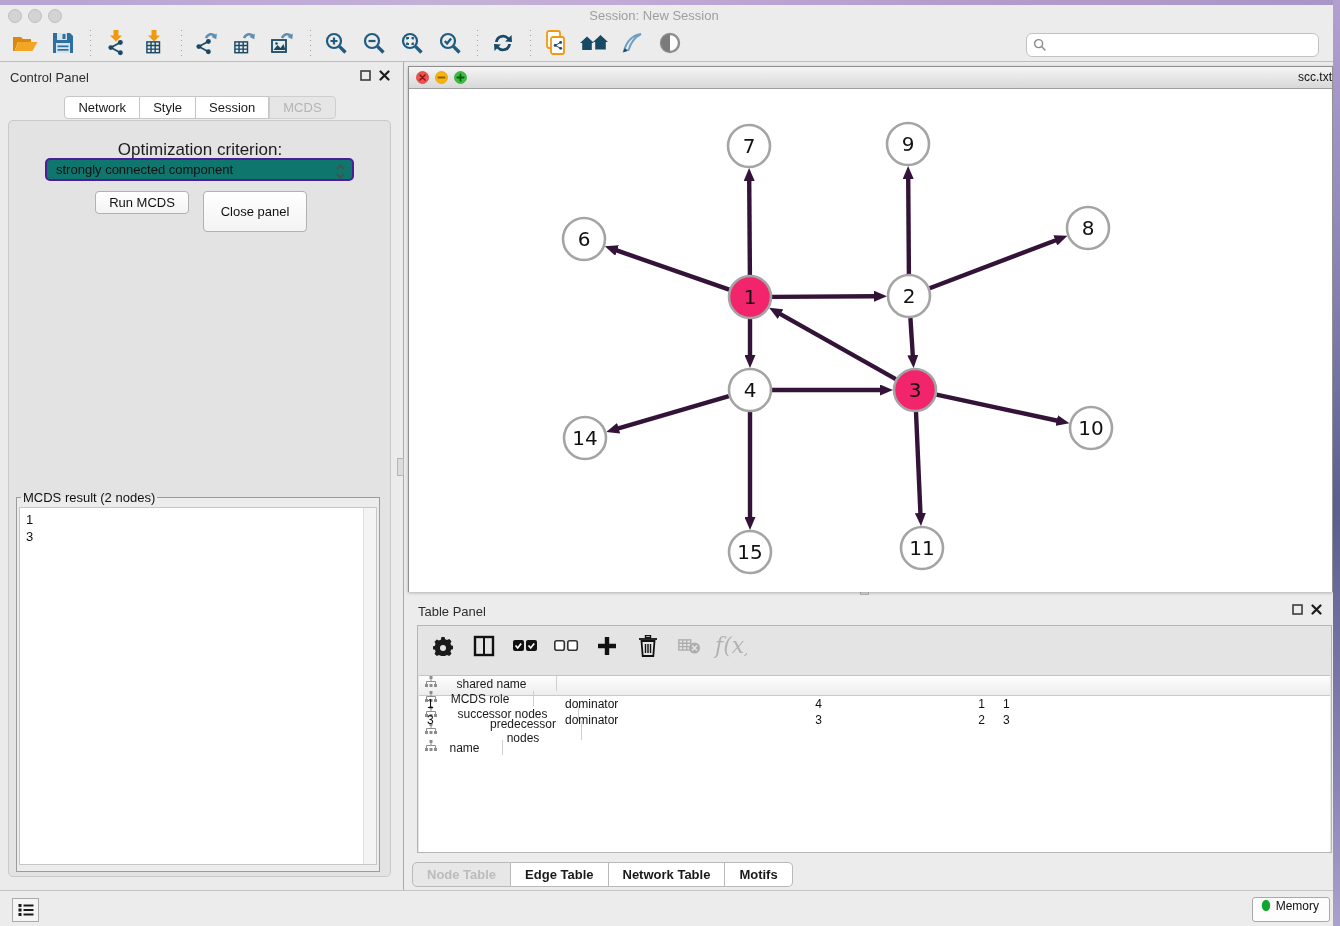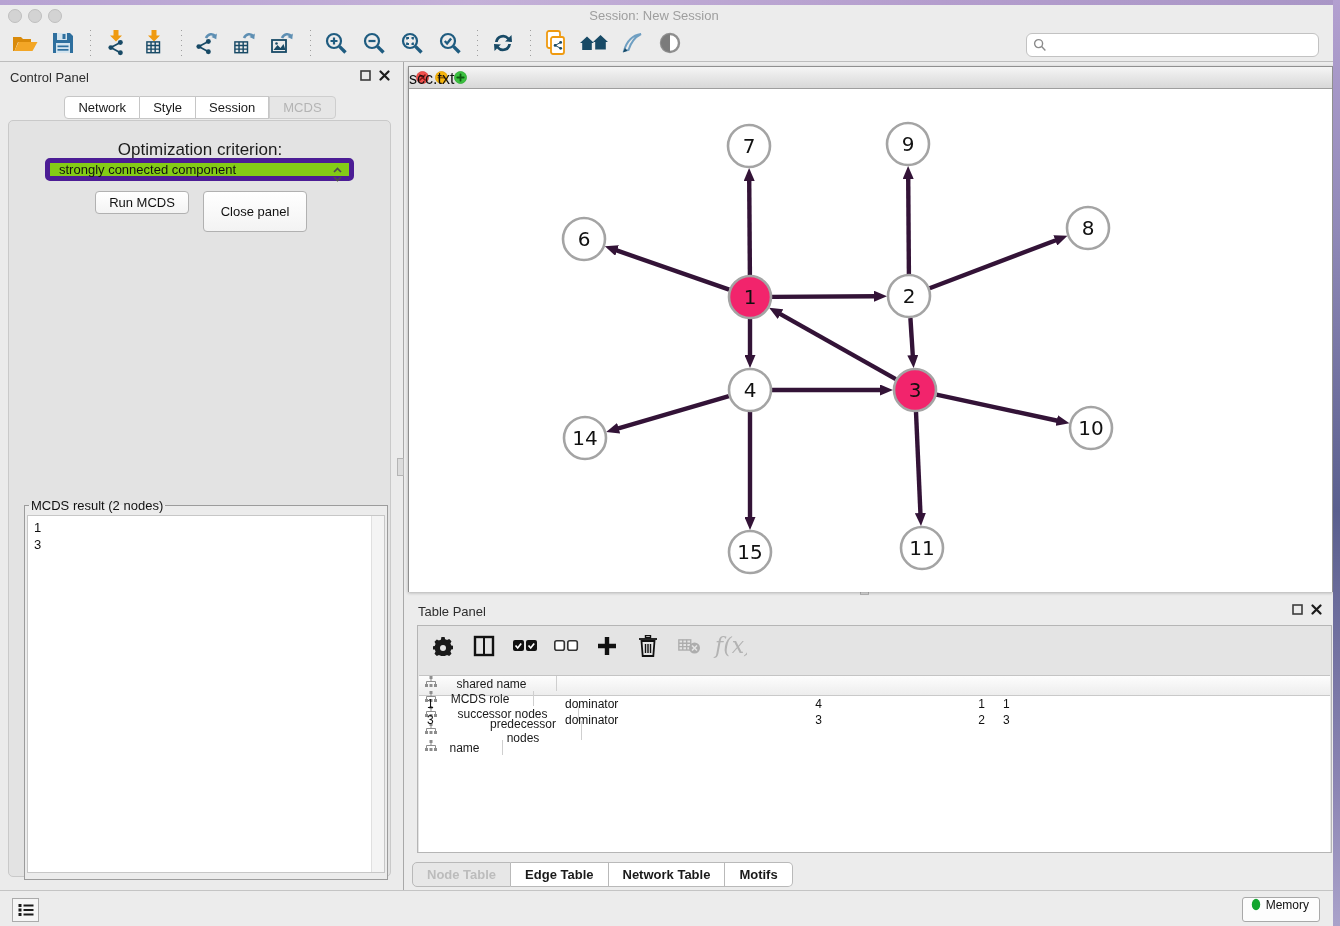--- a/index.html
+++ b/index.html
@@ -34,47 +34,47 @@
   .panel-title{position:absolute;left:10px;top:8px;font-size:13px;color:#2e2e2e;}
   .panel-icons{position:absolute;right:10px;top:8px;display:flex;gap:8px;align-items:center;}
   .ctab-row{position:absolute;left:0;top:34px;width:100%;display:flex;justify-content:center;}
   .ctab{font-size:13px;color:#1a1a1a;background:#fff;border:1px solid #c6c6c6;border-left:none;
     padding:3px 13px;line-height:15px;}
   .ctab:first-child{border-left:1px solid #c6c6c6;border-radius:4px 0 0 4px;}
   .ctab.selected{background:#e6e6e6;color:#b4b4b4;border-radius:0 4px 4px 0;border:1px solid #cecece;}
   .cp-body{position:absolute;left:8px;top:58px;width:383px;height:757px;background:#e3e3e3;
     border:1px solid #c9c9c9;border-radius:5px;box-sizing:border-box;}
   .opt-label{position:absolute;left:0;top:78px;width:100%;text-align:center;font-size:17px;color:#1c1c1c;}
-  .opt-select{position:absolute;left:45px;top:96px;width:309px;height:23px;background:#84cc16;
-    border:5px solid #4c1d95;border-radius:5px;display:flex;align-items:center;box-sizing:border-box;
+  .opt-select{position:absolute;left:45px;top:96px;width:309px;height:23px;background:#0f766e;
+    border:2px solid #4c1d95;border-radius:5px;display:flex;align-items:center;box-sizing:border-box;
     font-size:13px;color:#111;padding-left:9px;}
   .opt-stepper{position:absolute;right:6px;top:3px;}
   .btn{background:linear-gradient(#ffffff,#f3f3f3);border:1px solid #b1b1b1;border-radius:4px;
     font-size:13px;color:#111;font-family:"Liberation Sans",sans-serif;}
   .run-btn{position:absolute;left:95px;top:129px;width:94px;height:23px;}
   .closep-btn{position:absolute;left:203px;top:129px;width:104px;height:41px;}
   .result-fieldset{position:absolute;left:12px;top:424px;width:364px;height:382px;box-sizing:border-box;
-    border:1px solid #9c9c9c;margin:12px;padding:2px;background:#ececec;}
+    border:1px solid #9c9c9c;margin:4px;padding:2px;background:#ececec;}
   .result-fieldset legend{font-size:13px;color:#111;padding:0 2px;margin-left:2px;}
   .result-area{position:relative;width:100%;height:358px;background:#fff;border:1px solid #c7c7c7;
     box-sizing:border-box;overflow:hidden;}
   .result-pre{margin:0;padding:3px 6px;font-family:"Liberation Sans",sans-serif;font-size:13px;line-height:17px;color:#111;white-space:pre;}
   .result-scroll{position:absolute;right:0;top:0;width:12px;height:100%;background:#f4f4f4;border-left:1px solid #e0e0e0;}
 
   .v-divider{position:absolute;left:403px;top:62px;width:1px;height:828px;background:#a9a9a9;}
   .v-handle{position:absolute;left:397px;top:458px;width:7px;height:18px;background:#dcdcdc;border:1px solid #b5b5b5;box-sizing:border-box;}
   .h-handle{position:absolute;left:860px;top:588px;width:9px;height:7px;background:#d9d9d9;border:1px solid #b5b5b5;box-sizing:border-box;}
 
   
   .net-window{position:absolute;left:408px;top:66px;width:925px;height:526px;
     border:1px solid #8f8f8f;box-sizing:border-box;background:#fff;box-shadow:0 1px 3px rgba(0,0,0,.25);}
   .net-titlebar{position:relative;height:21px;background:linear-gradient(#f5f5f5,#d8d8d8);
     border-bottom:1px solid #9e9e9e;}
   .net-traffic{position:absolute;left:7px;top:4px;display:flex;gap:6px;}
-  .net-title{position:absolute;left:0;top:3px;width:100%;text-align:left;font-size:16px;color:#111;}
+  .net-title{position:absolute;left:0;top:3px;width:100%;text-align:right;font-size:12px;color:#111;}
   .net-canvas{position:relative;width:923px;height:503px;background:#fff;overflow:hidden;}
 
   
   .table-panel{position:absolute;left:408px;top:596px;width:926px;height:294px;background:#ececec;}
   .tp-box{position:absolute;left:9px;top:29px;width:915px;height:228px;background:#e4e4e4;
     border:1px solid #b5b5b5;box-sizing:border-box;}
   .tp-toolbar{position:absolute;left:0;top:0;width:100%;height:44px;display:flex;align-items:center;padding-left:12px;box-sizing:border-box;gap:15px;}
   .tp-tbtn{width:26px;height:26px;display:flex;align-items:center;justify-content:center;}
   .tp-table{position:absolute;left:1px;top:49px;width:911px;height:176px;background:#fff;border-top:1px solid #c4c4c4;}
   .tp-head{display:flex;height:19px;background:linear-gradient(#fdfdfd,#ededed);border-bottom:1px solid #c9c9c9;flex-direction:column;}
@@ -87,22 +87,22 @@
   .btab{font-size:13px;background:#fff;border:1px solid #b9b9b9;border-left:none;color:#1a1a1a;
     padding:4px 14px;line-height:15px;font-weight:bold;}
   .btab:first-child{border-left:1px solid #b9b9b9;border-radius:5px 0 0 5px;}
   .btab:last-child{border-radius:0 5px 5px 0;}
   .btab.selected{background:#e7e7e7;color:#bcbcbc;}
 
   
   .status-bar{position:absolute;left:0;top:890px;width:1333px;height:36px;background:#ececec;border-top:1px solid #c4c4c4;}
   .list-btn{position:absolute;left:12px;top:7px;width:27px;height:24px;background:#f5f5f5;border:1px solid #ababab;
     display:flex;align-items:center;justify-content:center;box-sizing:border-box;}
-  .memory-btn{position:absolute;right:13px;top:6px;height:25px;background:#fdfdfd;border:1px solid #a9a9a9;border-radius:3px;
-    display:flex;align-items:flex-start;gap:5px;padding:0 10px 8px 8px;font-size:12px;color:#111;box-sizing:border-box;}
+  .memory-btn{position:absolute;right:3px;top:6px;height:25px;background:#fdfdfd;border:1px solid #a9a9a9;border-radius:3px;
+    display:flex;align-items:center;gap:5px;padding:0 10px 8px 8px;font-size:12px;color:#111;box-sizing:border-box;}
 </style>
 </head>
 <body>
 
 <div class="screen">
   <div class="desktop-top"></div>
   <div class="desktop-right"></div>
 
   <div class="titlebar">
     <div class="traffic">

